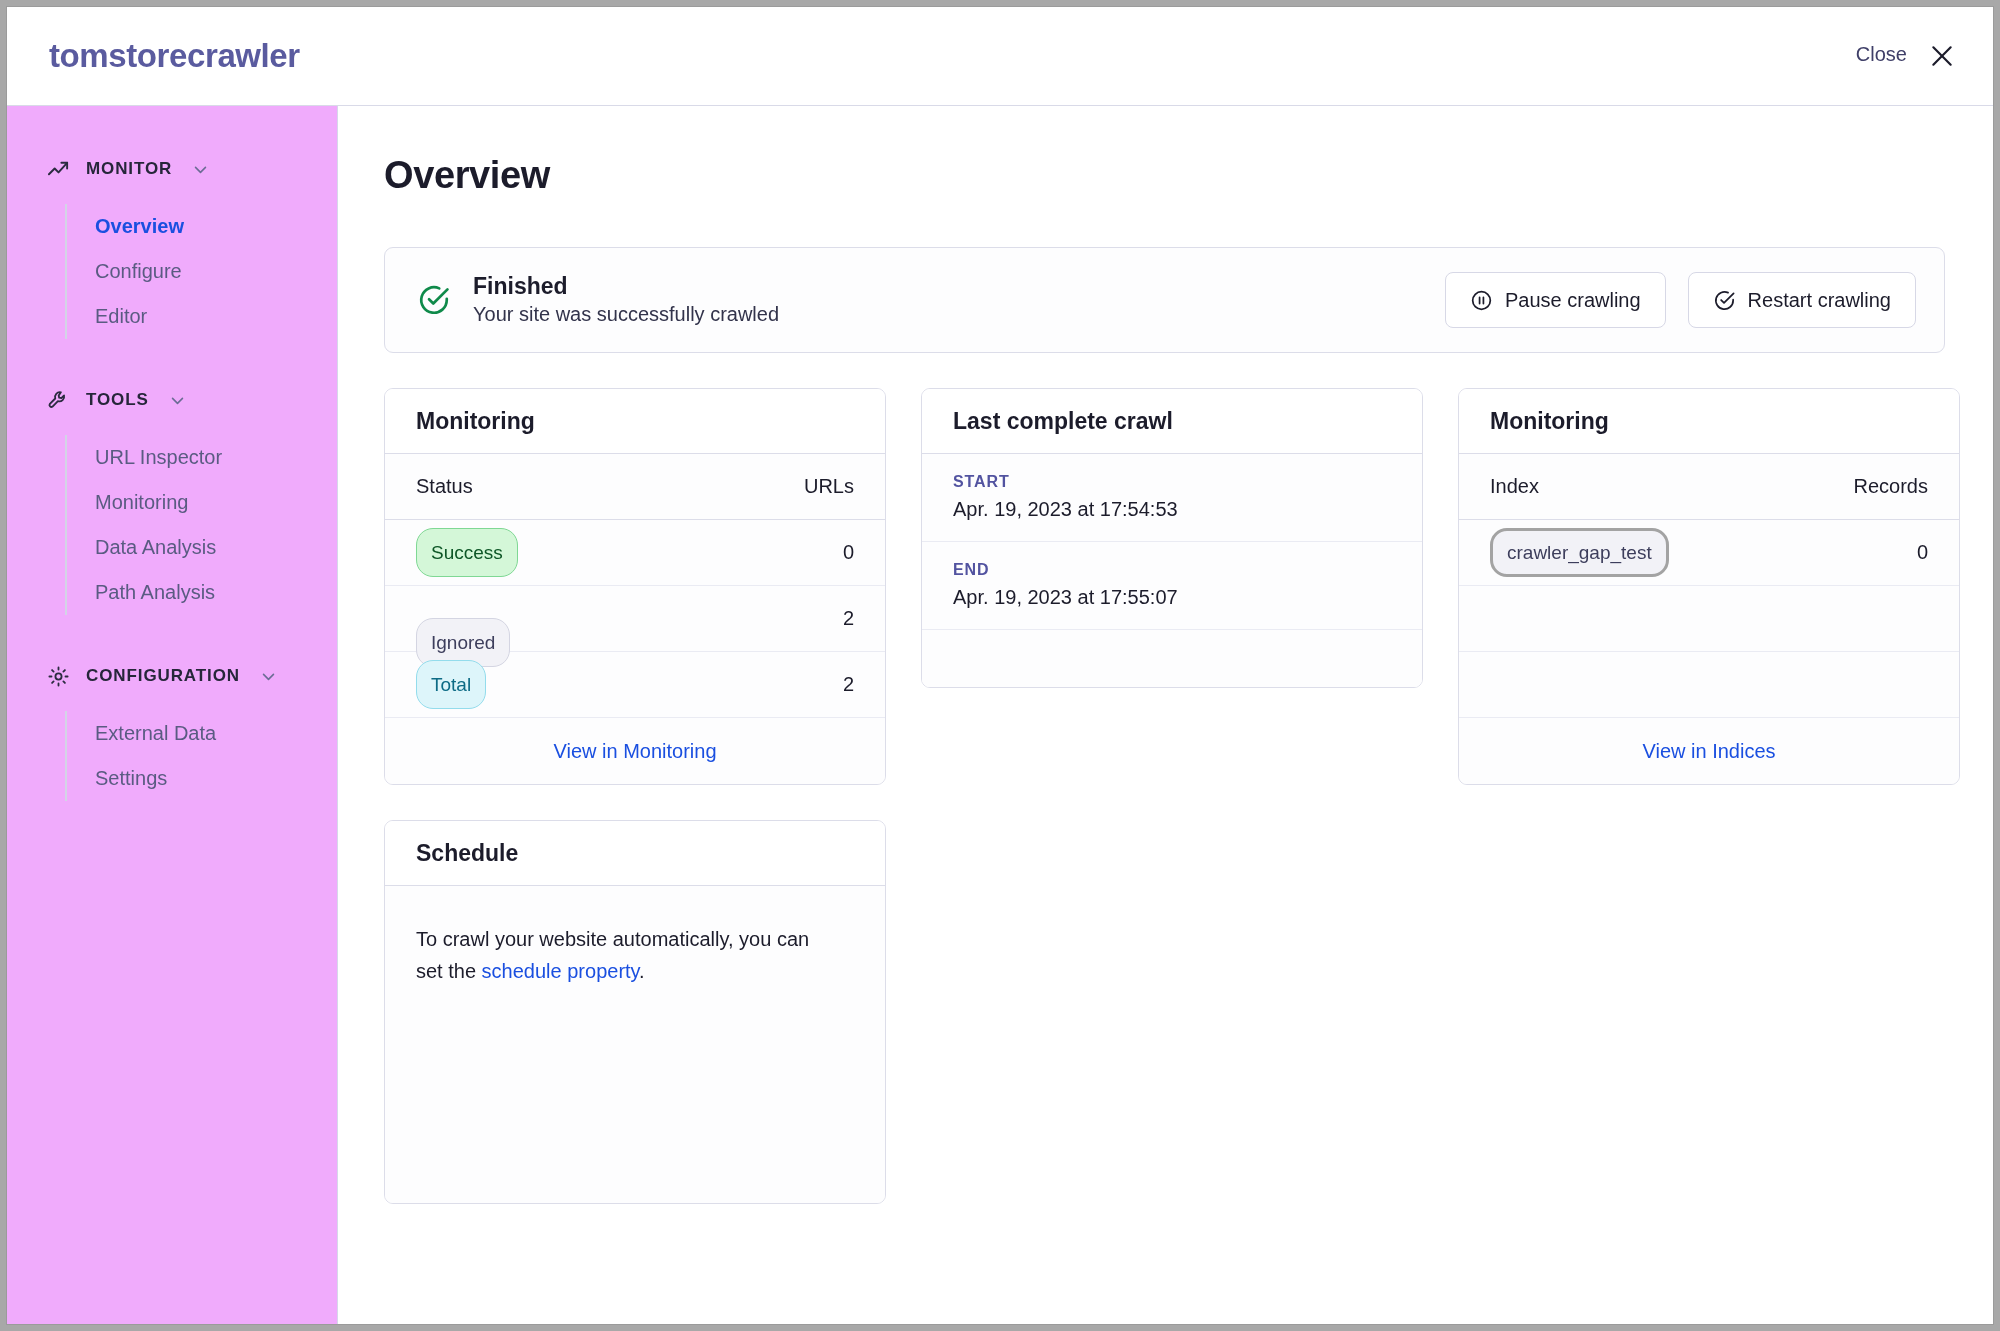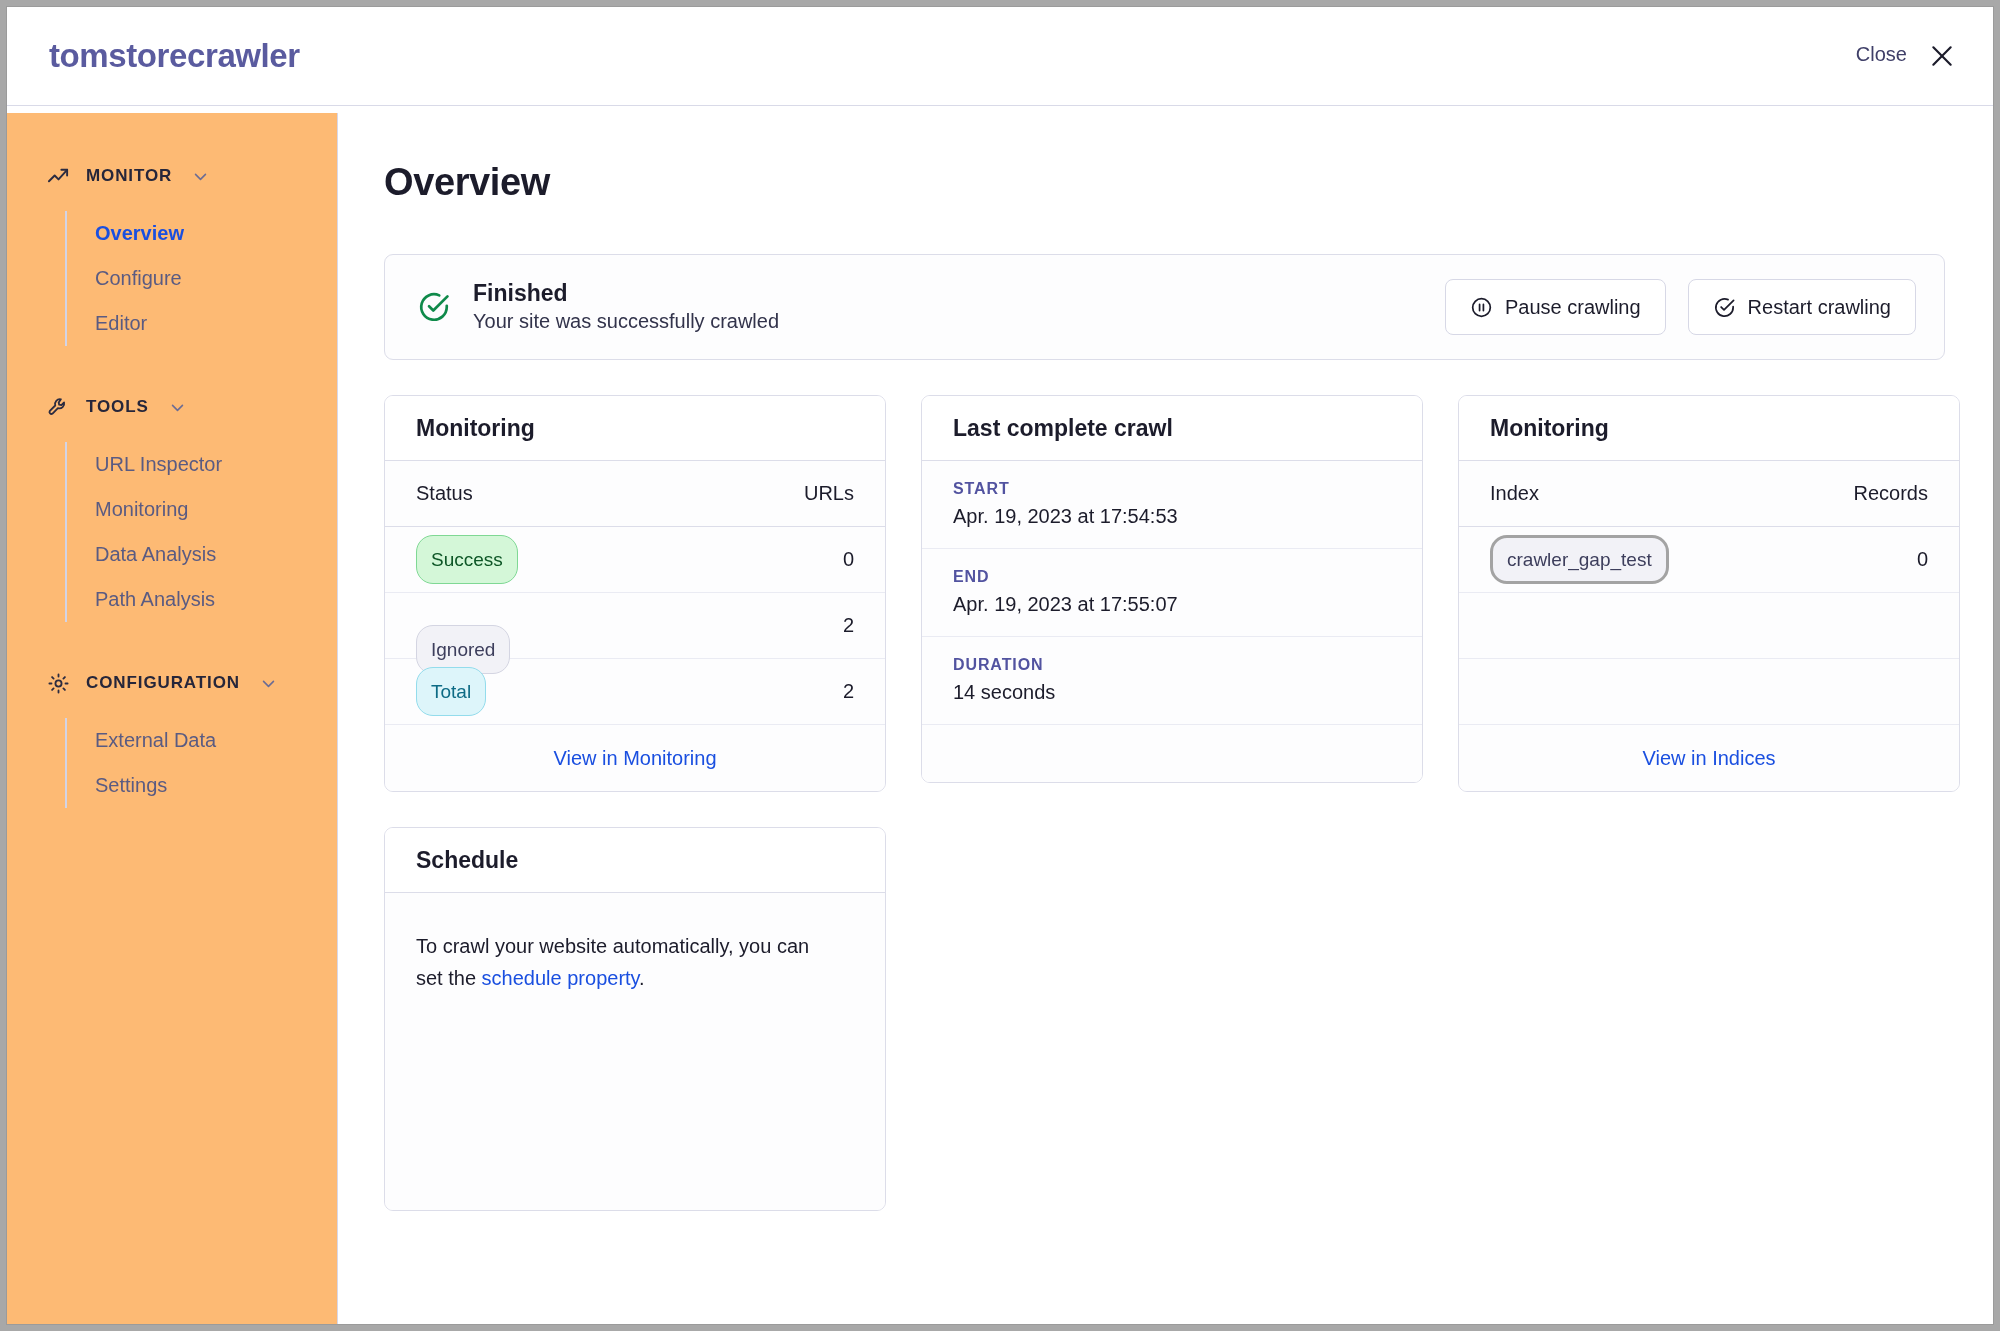--- a/index.html
+++ b/index.html
@@ -14,21 +14,20 @@
 
   .window {
     position: absolute;
     left: 6px; top: 6px;
     width: 1988px; height: 1319px;
     background: #ffffff;
     border: 1px solid #9b9b9b;
     overflow: hidden;
     display: flex;
     flex-direction: column;
-    gap: 7px;
   }
 
   
   .topbar {
     height: 99px;
     flex: 0 0 99px;
     background: #ffffff;
     border-bottom: 1px solid #d9dae8;
     display: flex;
     align-items: center;
@@ -50,21 +49,21 @@
   .close-label { font-size: 20px; color: #3f3f68; }
   .close-x { width: 26px; height: 26px; display: block; }
 
   
   .body { flex: 1; display: flex; min-height: 0; }
 
   
   .sidebar {
     width: 331px;
     flex: 0 0 331px;
-    background: #fdba74;
+    background: #f0abfc;
     border-right: 1px solid #d6d7ea;
     padding: 46px 0 0 0;
   }
   .nav-group { margin-bottom: 12px; }
   .group-head {
     display: flex;
     align-items: center;
     gap: 16px;
     padding: 0 0 0 40px;
     height: 34px;
@@ -430,24 +429,20 @@
           <div class="card-head">Last complete crawl</div>
           <div class="card-body">
             <div class="drow">
               <div class="dlabel">START</div>
               <div class="dvalue">Apr. 19, 2023 at 17:54:53</div>
             </div>
             <div class="drow">
               <div class="dlabel">END</div>
               <div class="dvalue">Apr. 19, 2023 at 17:55:07</div>
             </div>
-            <div class="drow">
-              <div class="dlabel">DURATION</div>
-              <div class="dvalue">14 seconds</div>
-            </div>
             <div class="dspacer"></div>
           </div>
         </section>
 
         <section class="card">
           <div class="card-head">Monitoring</div>
           <div class="card-body">
             <div class="trow header">
               <span class="th">Index</span>
               <span class="th">Records</span>

